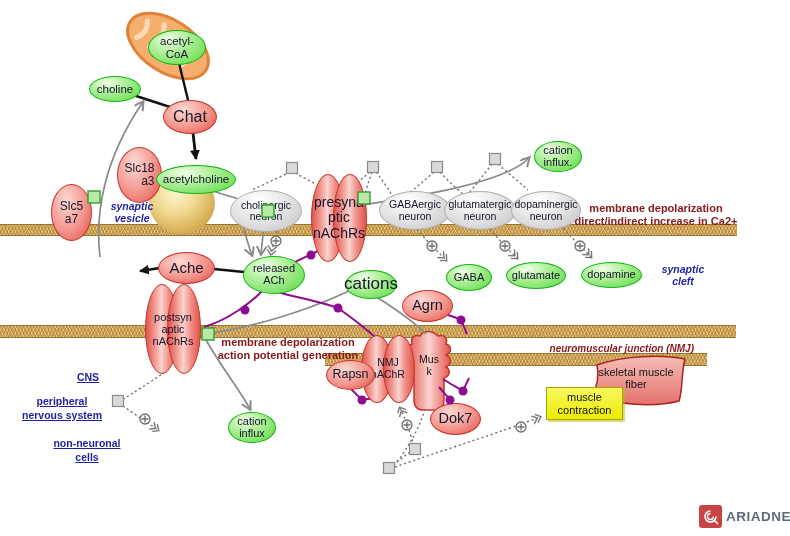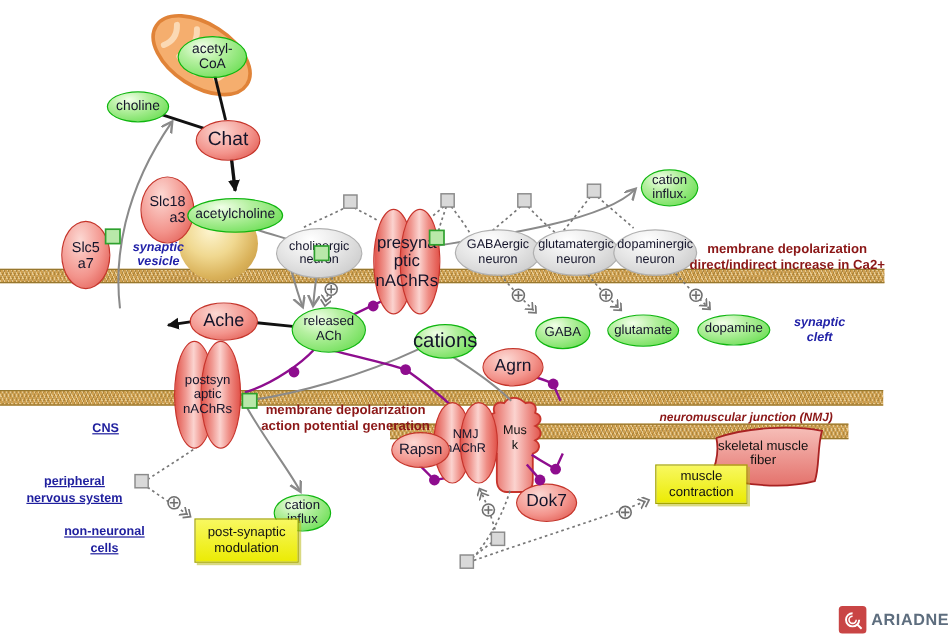--- a/index.html
+++ b/index.html
@@ -199,28 +199,26 @@
   <div class="el red" style="left:326px;top:360px;width:49px;height:30px;font-size:12.5px;"><span>Rapsn</span></div>
   <div class="el red" style="left:430px;top:403px;width:51px;height:32px;font-size:14.5px;"><span>Dok7</span></div>
 
   <div class="flabel" style="left:593px;top:366px;width:86px;font-size:11px;">skeletal muscle
 fiber</div>
   <div class="ybox" style="left:546px;top:387px;width:77px;height:33px;"><span>muscle
 contraction</span></div>
 
   <div class="el green" style="left:228px;top:412px;width:48px;height:31px;font-size:11px;"><span>cation
 influx</span></div>
-  <div class="ybox" style="left:162px;top:432px;width:87px;height:37px;"><span>post-synaptic
-modulation</span></div>
 
   <div class="bluelbl" style="left:100px;top:200px;width:64px;">synaptic
 vesicle</div>
   <div class="bluelbl" style="left:654px;top:263px;width:58px;">synaptic
 cleft</div>
-  <div class="regionlbl" style="left:66px;top:351px;width:44px;">CNS</div>
+  <div class="regionlbl" style="left:66px;top:371px;width:44px;">CNS</div>
   <div class="regionlbl" style="left:20px;top:395px;width:84px;">peripheral
 nervous system</div>
   <div class="regionlbl" style="left:44px;top:437px;width:86px;">non-neuronal
 cells</div>
 
   <svg id="marks" width="790" height="536" viewBox="0 0 790 536">
     <g fill="#d9d9d9" stroke="#8a8a8a" stroke-width="1.2">
       <rect x="286.5" y="162.5" width="11" height="11"></rect>
         <rect x="367.5" y="161.5" width="11" height="11"></rect>
       <rect x="431.5" y="161.5" width="11" height="11"></rect>

